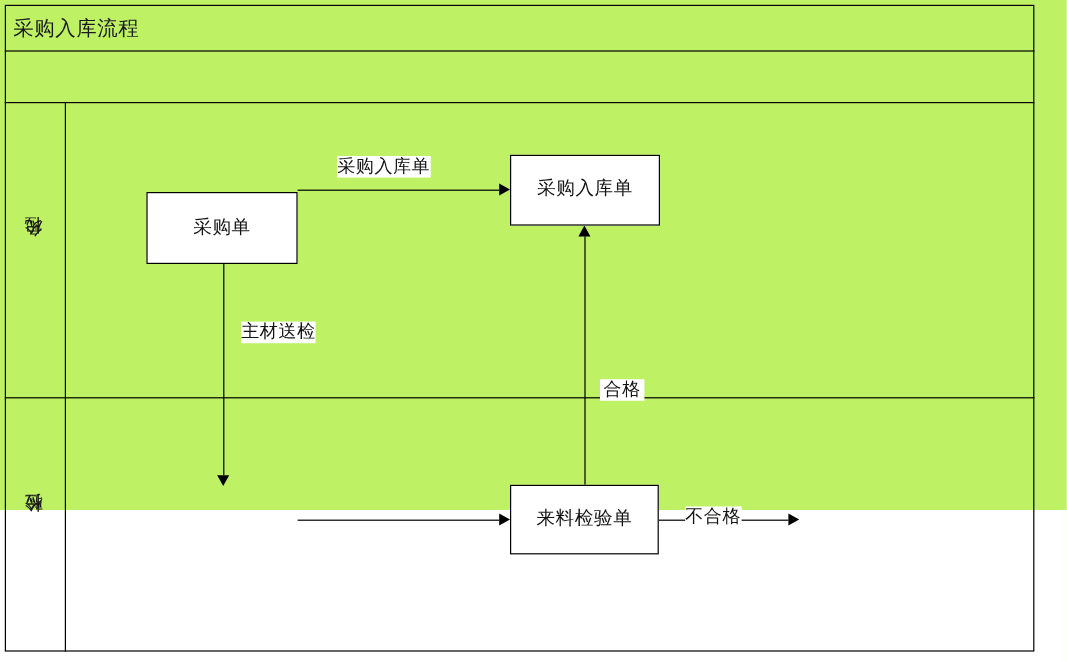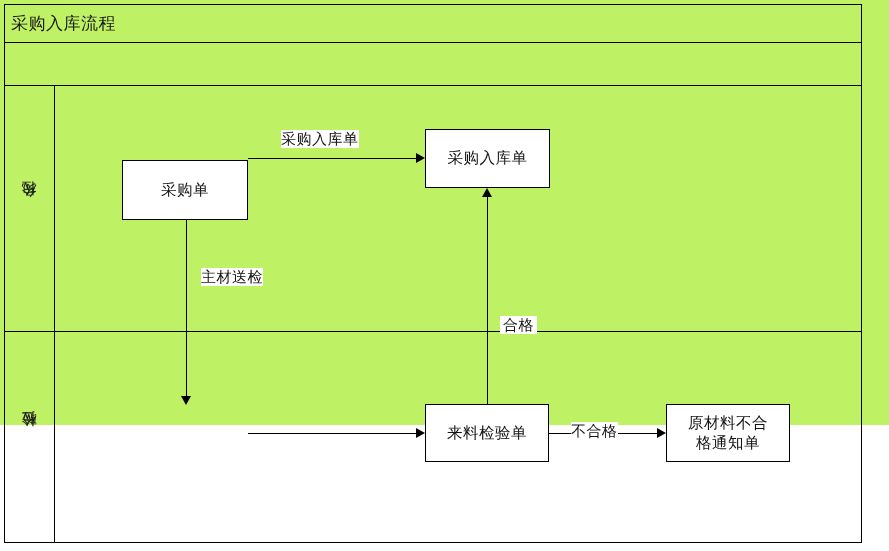--- a/index.html
+++ b/index.html
@@ -192,24 +192,20 @@
 
   <div class="conn-v" style="left:487px; top:197px; height:207px;"></div>
   <div class="arrow arrow-up" style="left:482px; top:188px;"></div>
   <div class="edge-label" style="left:500px; top:316px; padding:0 3px;text-align:right;">合格</div>
 
 
   <div class="node" style="left:425px; top:404px; width:124px; height:58px;">
     <span>来料检验单</span>
   </div>
 
-  <div class="node" style="left:666px; top:404px; width:124px; height:58px; flex-direction:column;">
-    <span>原材料不合</span>
-    <span>格通知单</span>
-  </div>
 
   <div class="conn-h" style="left:248px; top:433px; width:168px;"></div>
   <div class="arrow arrow-right" style="left:416px; top:428px;"></div>
 
   <div class="conn-h" style="left:549px; top:433px; width:108px;"></div>
   <div class="arrow arrow-right" style="left:657px; top:428px;"></div>
   <div class="edge-label" style="left:571px; top:422px;font-family:Liberation Serif, serif;">不合格</div>
 
 </div>
 

